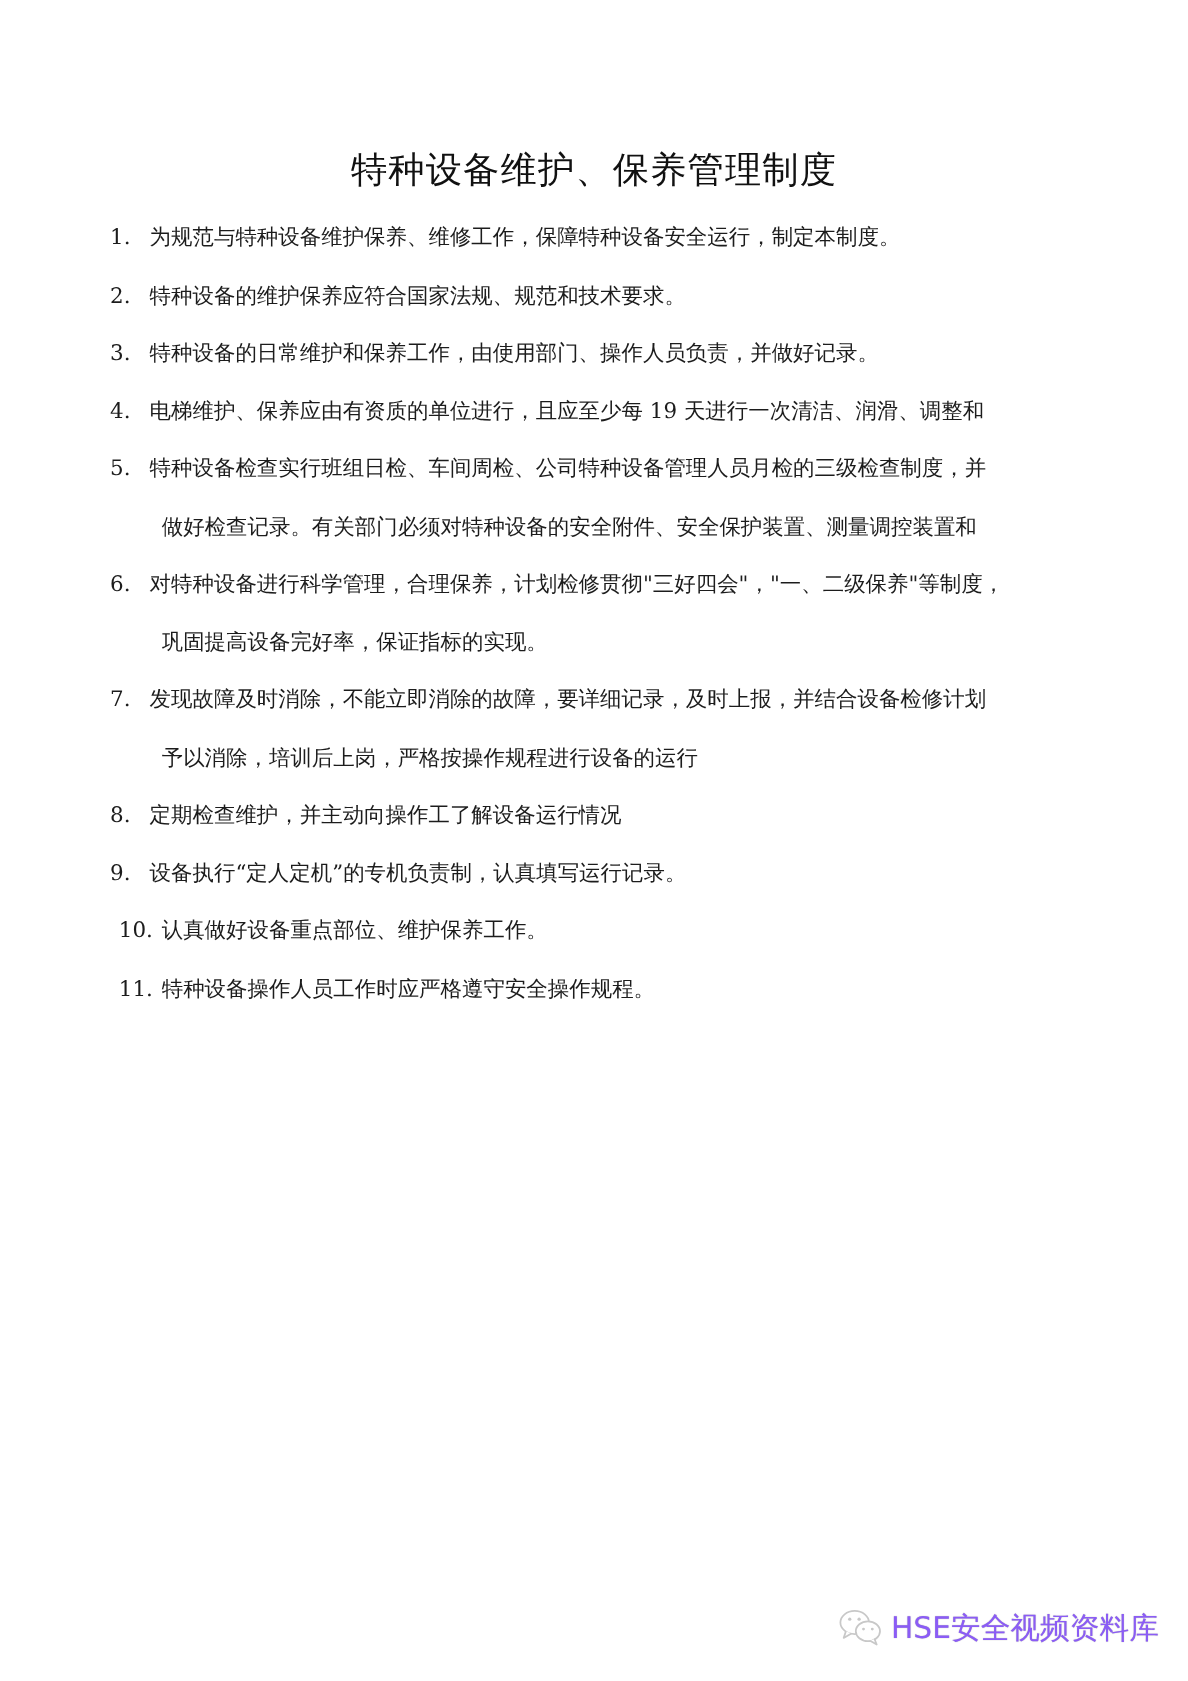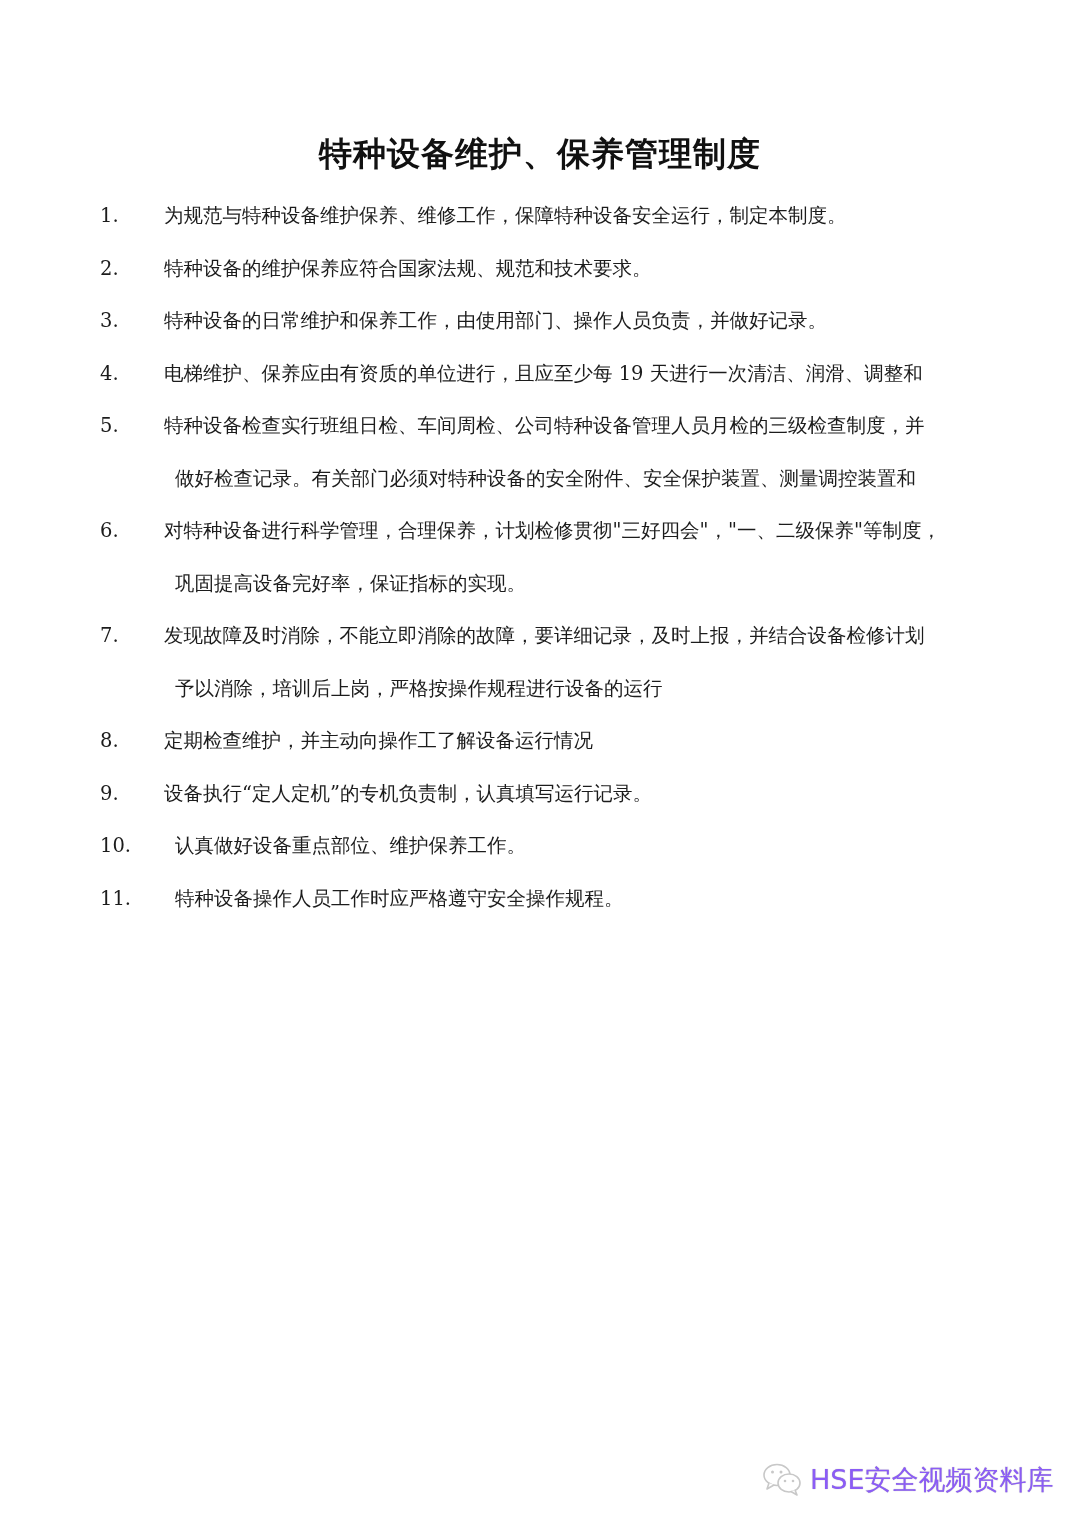--- a/index.html
+++ b/index.html
@@ -18,21 +18,21 @@
     .page-title {
       position: absolute;
       top: 108px;
       left: 0;
       width: 1080px;
       text-align: center;
       font-size: 33px;
       line-height: 48px;
       letter-spacing: 1px;
       color: #111;
-      font-weight: bold;
+      font-weight: normal;
     }
     .items {
       position: absolute;
       top: 190px;
       left: 100px;
       width: 890px;
       margin: 0;
       padding: 0;
       list-style: none;
     }
@@ -45,24 +45,24 @@
     }
     .item-num {
       flex: 0 0 auto;
       white-space: pre;
     }
     .item-num.one {
       width: 36px;
     }
     .item-num.two {
       width: 47px;
+      text-align: center;
     }
     .item-text {
       flex: 1 1 auto;
-      margin-left: 28px;
     }
     .item-text .line {
       display: block;
       white-space: nowrap;
     }
     .item-text .line.cont {
       padding-left: 11px;
     }
     .item.two-digit .item-text .line.cont {
       padding-left: 0;

